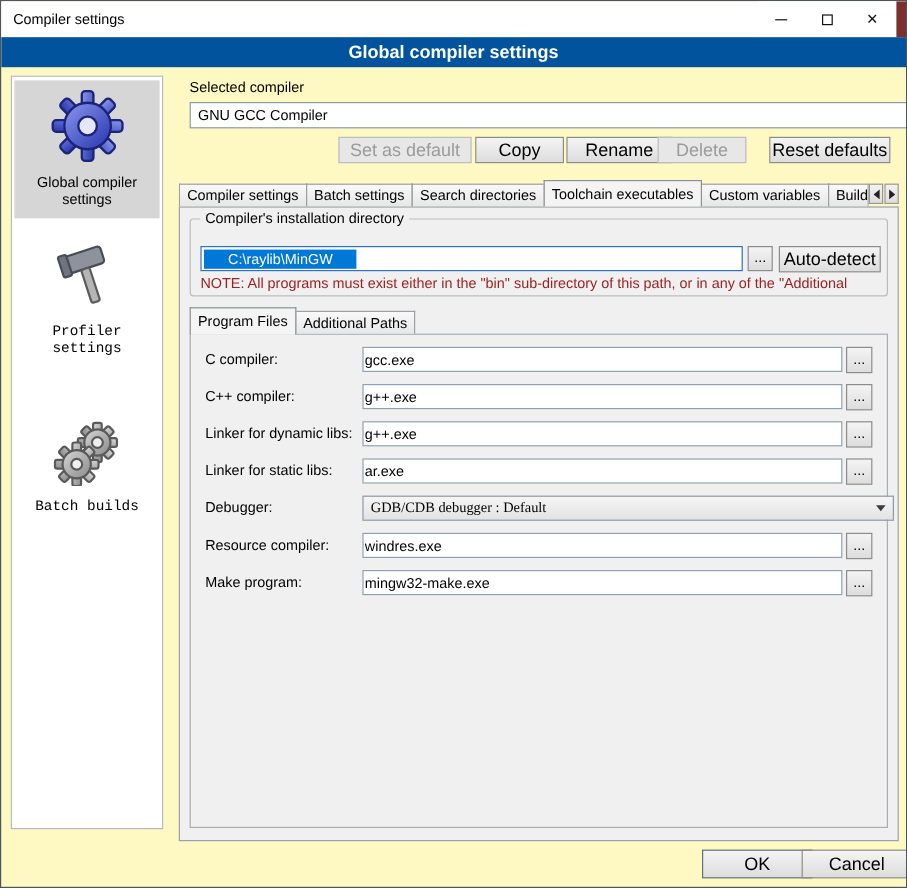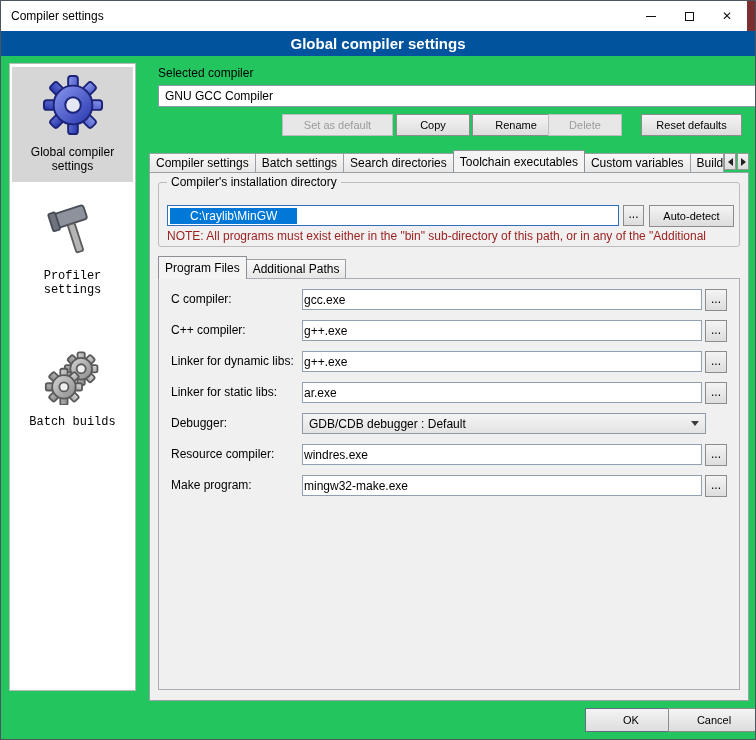--- a/index.html
+++ b/index.html
@@ -1,21 +1,21 @@
 <!DOCTYPE html>
 <html><head>
 <meta charset="utf-8">
 <style>
   * { margin:0; padding:0; box-sizing:border-box; }
   html,body { background:#9a9a9a; }
   body { font-family:"Liberation Sans", sans-serif; }
 
   .win {
     position:relative; width:756px; height:740px;
-    background:#22c55e; border:1px solid #4c555e;
+    background:#fef9c3; border:1px solid #4c555e;
     overflow:hidden; font-size:12px; color:#000;
   }
 
   
   .titlebar { position:absolute; left:0; top:0; right:0; height:30px; background:#ffffff; }
   .title    { position:absolute; left:10px; top:0; line-height:30px; font-size:12px; }
   .winbtns  { position:absolute; right:9px; top:0; height:30px; display:flex; }
   .winbtn   { width:38px; height:30px; display:flex; align-items:center; justify-content:center;
               background:#fff; border:none; font-family:inherit; font-size:12px; color:#111; }
   .min-glyph { width:10px; height:1px; background:#111; display:block; }
@@ -30,21 +30,21 @@
   .sidebar { position:absolute; left:8px; top:62px; width:127px; height:628px;
              background:#fff; border:1px solid #b9b9b9; padding-top:3px; }
   .sb-item { width:121px; margin:0 auto; text-align:center; padding:7px 2px 9px; cursor:default; }
   .sb-item.selected { background:#d6d6d6; }
   .sb-item + .sb-item { margin-top:12px;font-family:Liberation Mono, monospace; }
   .sb-item.third { margin-top:34px; }
   .sb-label { margin-top:6px; line-height:14px; font-size:12px; }
 
   
   .pbtn { position:absolute; height:22px; background:linear-gradient(#f4f4f4,#dddddd);
-          border:1px solid #8c8c8c; font-family:inherit; font-size:11px; color:#000;
+          border:1px solid #8c8c8c; font-family:inherit; font-size:15px; color:#000;
           display:flex; align-items:center; justify-content:center; }
   .pbtn.disabled { color:#9b9b9b; border-color:#bdbdbd; background:#e7e7e7; }
 
   
   .combo { position:absolute; background:#fff; border:1px solid #8c99a6; }
   .combo-txt { position:absolute; left:6px; top:0; bottom:0; display:flex; align-items:center; white-space:nowrap; }
   .arrowbox { position:absolute; right:1px; top:1px; bottom:1px; width:18px;
               display:flex; align-items:center; justify-content:center; }
   .tri-down { width:0; height:0; border-left:4px solid transparent; border-right:4px solid transparent;
               border-top:5px solid #3c3c3c; }
@@ -90,21 +90,21 @@
   .subpanel { position:absolute; left:157px; top:277px; width:582px; height:412px;
               background:#f0f0f0; border:1px solid #a8aeb4; }
   .subtabstrip { position:absolute; left:157px; top:255px; height:22px; display:flex;
                  align-items:flex-end; z-index:2; }
 
   
   .row { position:absolute; left:157px; width:582px; height:22px; }
   .rlabel { position:absolute; left:13px; top:0; line-height:21px; white-space:nowrap; }
   .row .tinput { left:144px; top:0; width:400px; }
   .row .browse { left:547px; top:0; }
-  .row .combo { left:144px; top:0; width:404px; height:21px; }
+  .row .combo { left:144px; top:0; width:443px; height:21px;font-family:Liberation Serif, serif; }
 
   .footer-btn { width:92px; height:24px; }
   .footer-btn.ok { border-color:#5f6f7f; }
 </style>
 </head>
 <body>
 
 <div class="win">
 
   <div class="titlebar">

